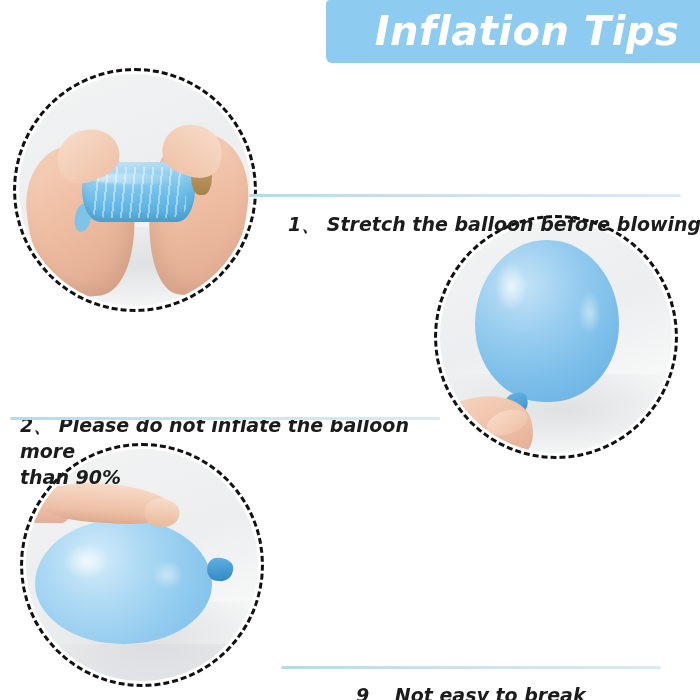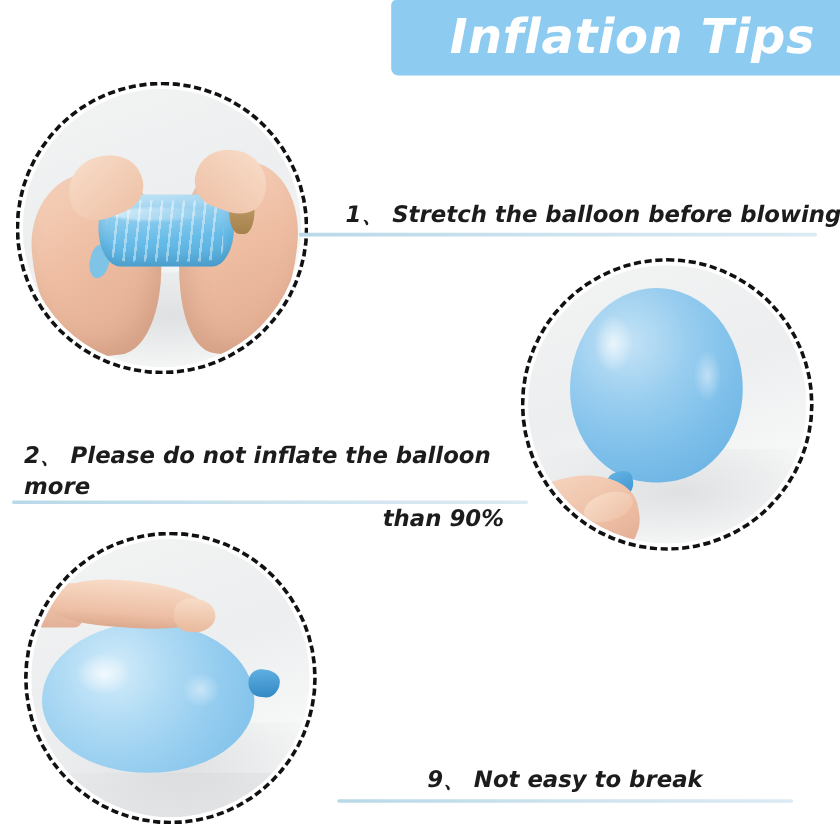--- a/index.html
+++ b/index.html
@@ -279,30 +279,31 @@
   
   .step-text {
     position: absolute;
     color: #1c1c1c;
     font-family: "DejaVu Sans", sans-serif;
     font-weight: bold;
     font-style: italic;
     font-size: 19px;
     line-height: 26px;
     white-space: nowrap;
+    margin-top: 45px;
   }
   .step1-text { left: 288px; top: 166px; }
   .step2-text {
     left: 20px; top: 367px;
     width: 400px;
     white-space: normal;
     text-align: center;
   }
   .step2-text .l1 { display: block; text-align: left; }
-  .step2-text .l2 { display: block; text-align: right; }
+  .step2-text .l2 { display: block; text-align: left; }
   .step3-text { left: 356px; top: 637px; }
 
   
   .rule {
     position: absolute;
     height: 3px;
     background: linear-gradient(90deg, #b9d9e8 0%, #cfe4ef 55%, #dbeaf3 100%);
     border-radius: 2px;
   }
   .rule1 { left: 249px; top: 194px; width: 432px; }

